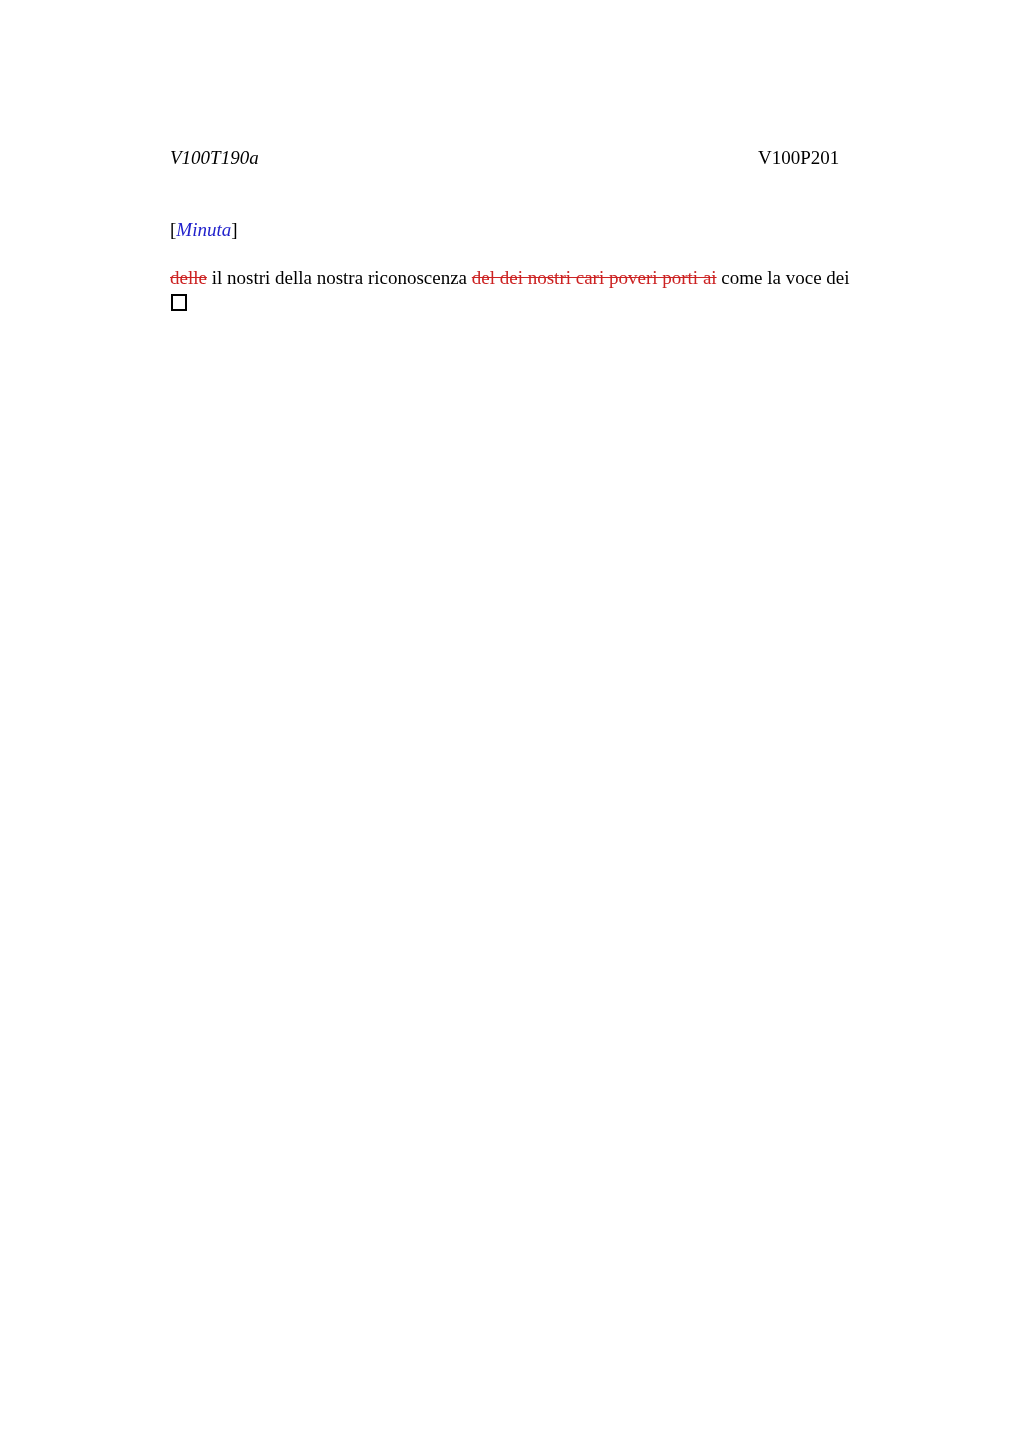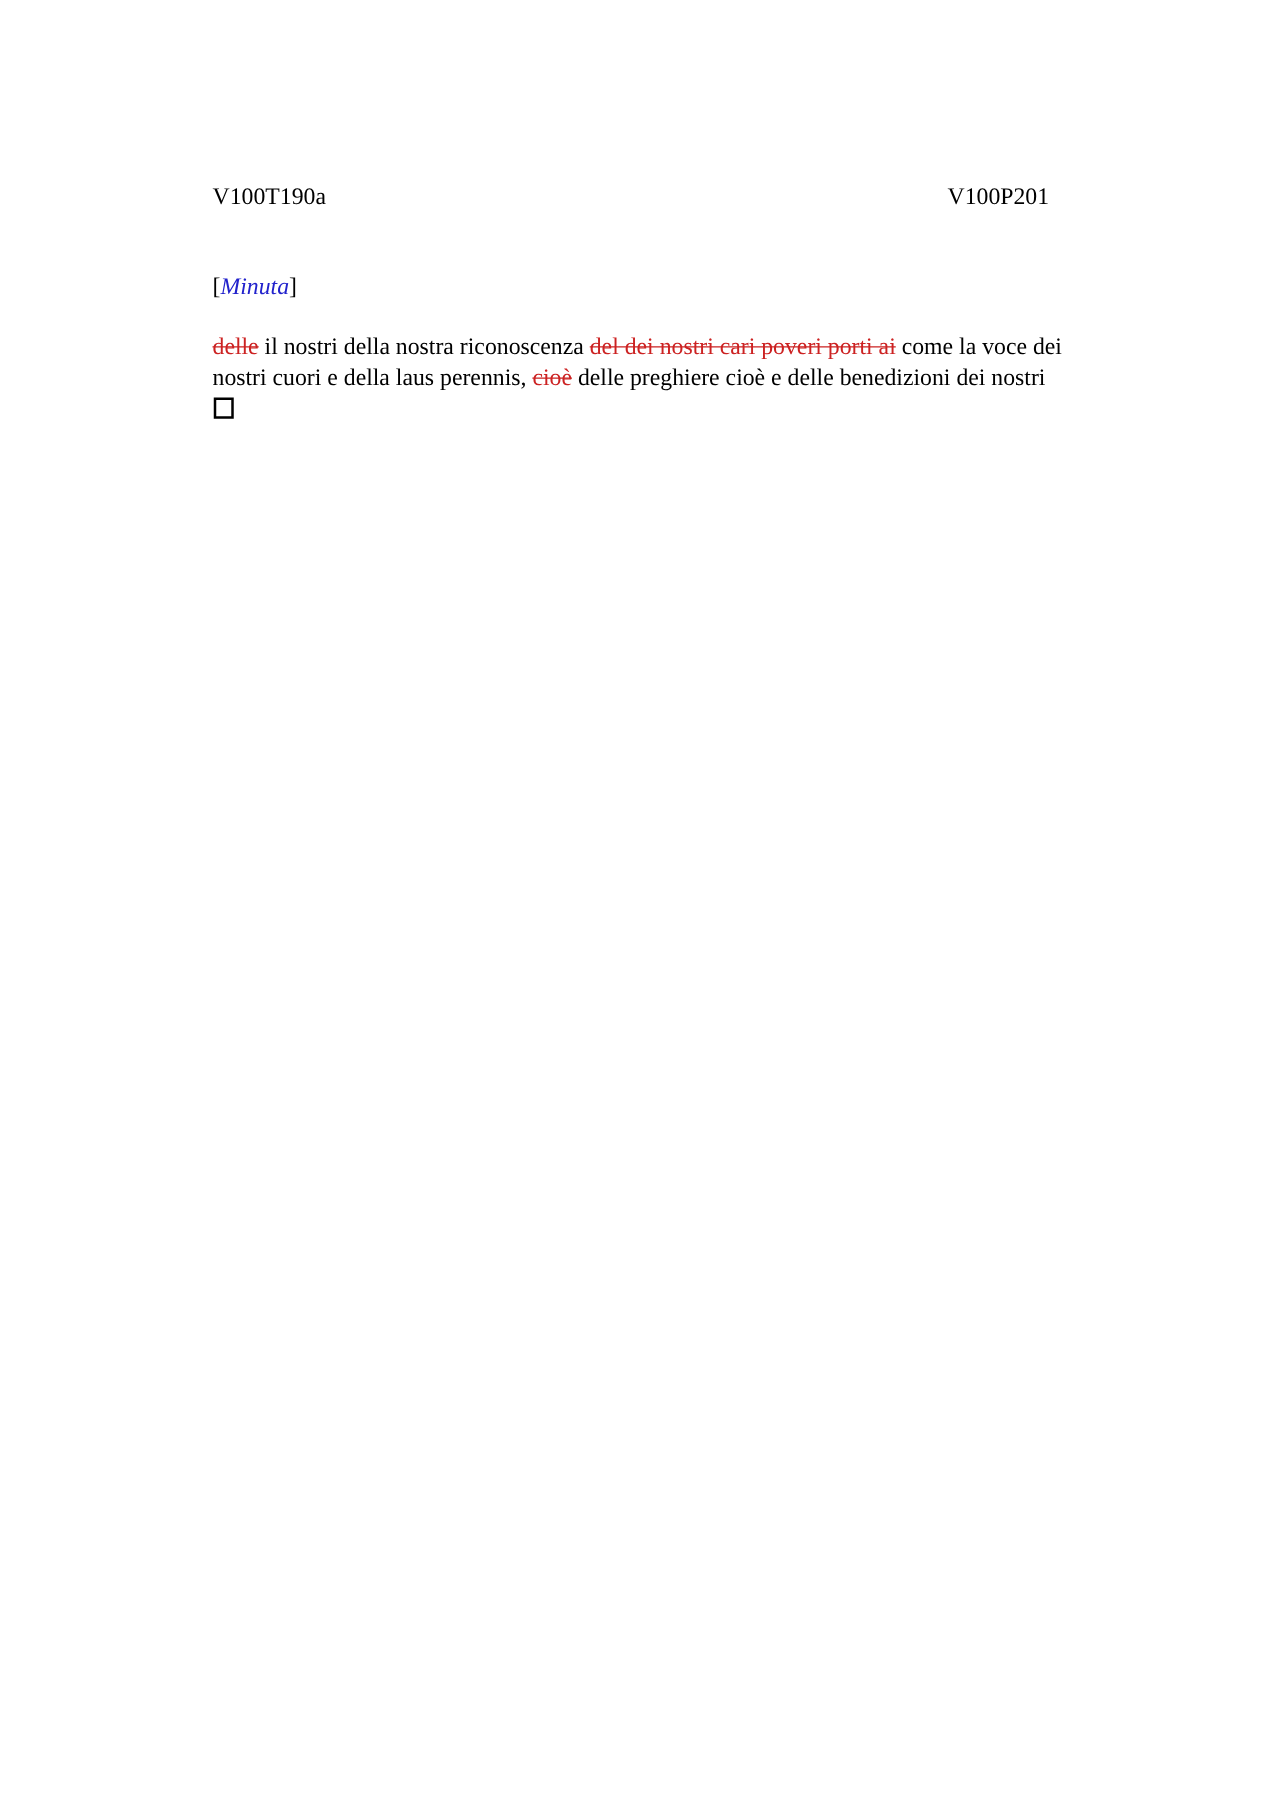--- a/index.html
+++ b/index.html
@@ -21,20 +21,21 @@
     top: 147px;
     left: 170px;
     right: 0;
     height: 25px;
   }
   .header-left {
     position: absolute;
     left: 0;
     top: 0;
     white-space: nowrap;
+    font-style: italic;
   }
   .header-right {
     position: absolute;
     left: 588px; 
     top: 0;
     white-space: nowrap;
   }
   .minuta-row {
     position: absolute;
     top: 219px;
@@ -85,17 +86,16 @@
   <span class="header-right">V100P201</span>
 </div>
 
 <div class="minuta-row">
   <span>[</span><span class="minuta-link" style="color: rgb(34, 34, 204);">Minuta</span><span>]</span>
 </div>
 
 <div class="paragraph">
 
     <div class="line"><span class="del" style="color: rgb(204, 34, 34);">delle</span><span class="plain"> il nostri della nostra riconoscenza </span><span class="del" style="color: rgb(204, 34, 34);">del dei nostri cari poveri porti ai</span><span class="plain"> come la voce dei</span></div>
-    <div class="line"><span class="plain">nostri cuori e della laus perennis, </span><span class="del" style="color: rgb(204, 34, 34);">cioè</span><span class="plain"> delle preghiere cioè e delle benedizioni dei nostri</span></div>
     <div class="square-line">
     <span class="empty-square"></span>
   </div>
 </div>
 
 </body></html>

